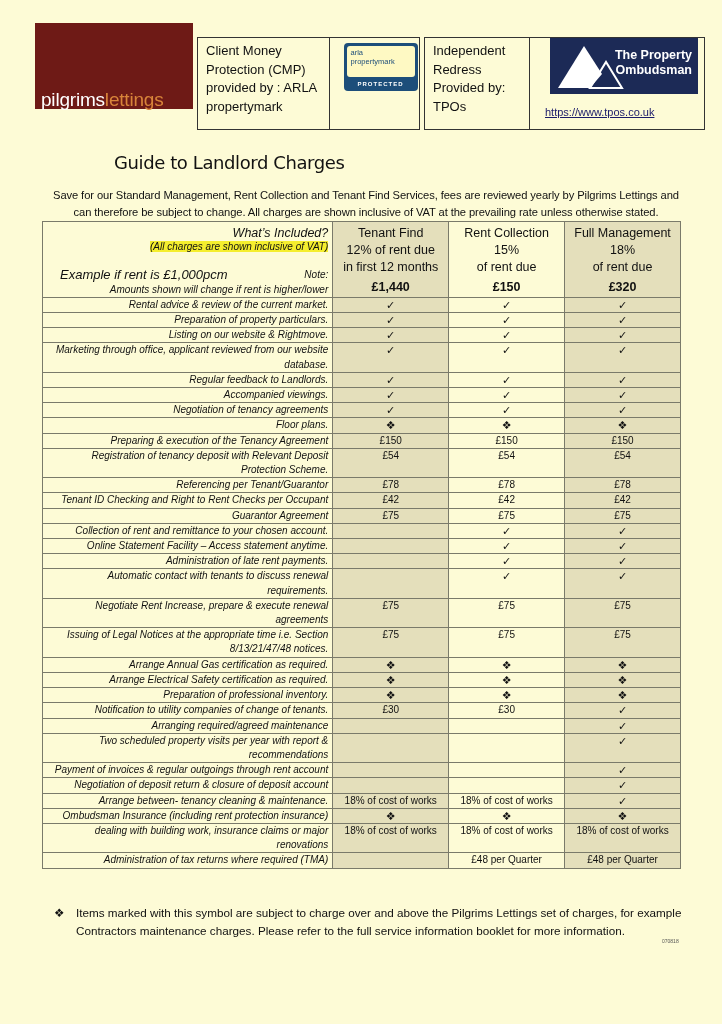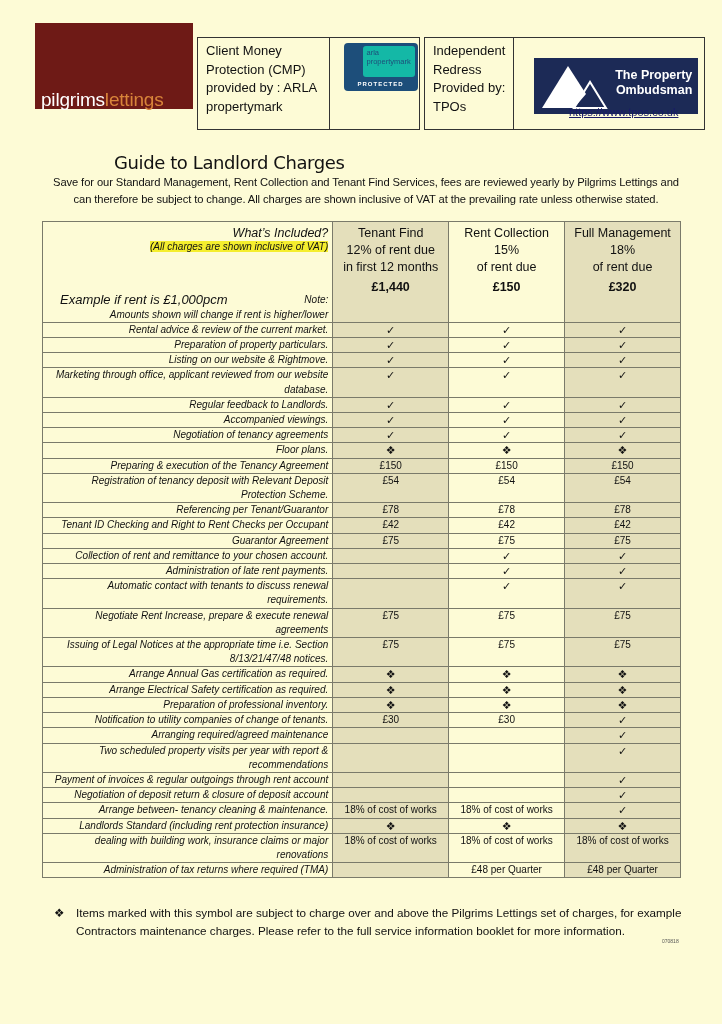--- a/index.html
+++ b/index.html
@@ -8,28 +8,28 @@
   .logo .txt{position:absolute;left:6px;top:66px;font-size:19px;letter-spacing:-0.2px;}
   .logo .a{color:#ffffff;}
   .logo .b{color:#d8843a;}
   .box{position:absolute;top:37px;height:91px;border:1.5px solid #333;background:#fdfbd6;display:flex;gap:12px;}
   .box1{left:197px;width:221px;}
   .box2{left:424px;width:279px;}
   .box .t{font-size:13px;line-height:18.5px;padding:4px 8px;}
   .box1 .t{width:115px;border-right:1.5px solid #333;}
   .box2 .t{width:100px;border-right:1.5px solid #333;}
   .arla{margin:5px auto 0 auto;width:74px;height:48px;background:#1d4e7a;border-radius:4px;position:relative;}
-  .arla .inner{position:absolute;left:3px;top:3px;right:3px;height:27px;background:#14b8a6;border-radius:3px;font-size:7.5px;line-height:9px;color:#1d4e7a;padding:2px 4px;margin-left:16px;}
+  .arla .inner{position:absolute;left:3px;top:3px;right:3px;height:27px;background:#fef9c3;border-radius:3px;font-size:7.5px;line-height:9px;color:#1d4e7a;padding:2px 4px;}
   .arla .prot{position:absolute;left:0;right:0;bottom:4px;text-align:center;font-size:6px;letter-spacing:1px;color:#fff;font-weight:bold;}
-  .tpo{margin:20px 6px 0 8px;width:164px;height:56px;background:#1c2a56;position:relative;}
+  .tpo{margin:0 6px 0 8px;width:148px;height:56px;background:#1c2a56;position:relative;}
   .tpo svg{position:absolute;left:6px;top:6px;}
   .tpo .name{position:absolute;right:6px;top:10px;color:#fff;font-weight:bold;font-size:12.5px;line-height:15px;text-align:right;}
-  .tpo-link{position:absolute;left:569px;top:106px;font-size:11px;color:#1a1a6a;text-decoration:underline;}
+  .tpo-link{position:absolute;left:545px;top:106px;font-size:11px;color:#1a1a6a;text-decoration:underline;}
   h1{position:absolute;left:110px;top:148px;margin:4px;font-size:18px;font-weight:normal;font-family:"DejaVu Sans",sans-serif;letter-spacing:-0.4px;}
-  .intro{position:absolute;left:46px;top:174px;width:640px;font-size:11.2px;line-height:17px;text-align:center;letter-spacing:-0.1px;}
+  .intro{position:absolute;left:46px;top:187px;width:640px;font-size:11.2px;line-height:17px;text-align:center;letter-spacing:-0.1px;}
   table{position:absolute;left:42px;top:221px;border-collapse:collapse;width:639px;font-family:"Liberation Sans",sans-serif;}
   td{border:1px solid #7a7a6a;padding:0 3px;font-size:10px;line-height:14.2px;vertical-align:top;}
   td.lbl{width:280px;text-align:right;font-style:italic;padding-right:4px;}
   td.c{text-align:center;width:108px;}
   td.c1,td.c3{background:#e4dfbb;}
   td.c2{background:#fdfbd6;}
   thead td{border-bottom:none;}
   .hdr-c{font-size:12.5px;line-height:17px;padding-top:3px;}
   .hdr-lbl{font-size:12.5px;}
   .hl{background:#f5ee2e;font-size:10px;}
@@ -82,21 +82,21 @@
 <h1>Guide to Landlord Charges</h1>
 <div class="intro">Save for our Standard Management, Rent Collection and Tenant Find Services, fees are reviewed yearly by Pilgrims Lettings and can therefore be subject to change. All charges are shown inclusive of VAT at the prevailing rate unless otherwise stated.</div>
 
 <table>
   <thead>
     <tr>
       <td class="lbl" style="font-style:italic;padding-top:4px;vertical-align:top;">
         <div class="hdr-lbl">What’s Included?</div>
         <div><span class="hl">(All charges are shown inclusive of VAT)</span></div>
         <div style="height:14px"></div>
-        <div style="display:flex;justify-content:space-between;align-items:flex-start;padding-left:14px;margin-top:25px;">
+        <div style="display:flex;justify-content:space-between;align-items:flex-start;padding-left:14px;">
           <span class="ex">Example if rent is £1,000pcm</span>
           <span class="note">Note:</span>
         </div>
         <div class="note">Amounts shown will change if rent is higher/lower</div>
       </td>
       <td class="c c1">
         <div class="hdr-c">
             <div>Tenant Find</div>
             <div>12% of rent due</div>
             <div>in first 12 months</div>
@@ -200,20 +200,26 @@
         <td class="c c2">£75</td>
         <td class="c c3">£75</td>
       </tr>
       <tr>
         <td class="lbl">Collection of rent and remittance to your chosen account.</td>
         <td class="c c1"></td>
         <td class="c c2 sym">✓</td>
         <td class="c c3 sym">✓</td>
       </tr>
       <tr>
+        <td class="lbl">Online Statement Facility – Access statement anytime.</td>
+        <td class="c c1"></td>
+        <td class="c c2 sym">✓</td>
+        <td class="c c3 sym">✓</td>
+      </tr>
+      <tr>
         <td class="lbl">Administration of late rent payments.</td>
         <td class="c c1"></td>
         <td class="c c2 sym">✓</td>
         <td class="c c3 sym">✓</td>
       </tr>
       <tr>
         <td class="lbl">Automatic contact with tenants to discuss renewal requirements.</td>
         <td class="c c1"></td>
         <td class="c c2 sym">✓</td>
         <td class="c c3 sym">✓</td>
@@ -278,21 +284,21 @@
         <td class="c c2"></td>
         <td class="c c3 sym">✓</td>
       </tr>
       <tr>
         <td class="lbl">Arrange between- tenancy cleaning &amp; maintenance.</td>
         <td class="c c1">18% of cost of works</td>
         <td class="c c2">18% of cost of works</td>
         <td class="c c3 sym">✓</td>
       </tr>
       <tr>
-        <td class="lbl">Landlords Standard (including rent protection insurance)</td>
+        <td class="lbl">Ombudsman Insurance (including rent protection insurance)</td>
         <td class="c c1 sym">❖</td>
         <td class="c c2 sym">❖</td>
         <td class="c c3 sym">❖</td>
       </tr>
       <tr>
         <td class="lbl">dealing with building work, insurance claims or major renovations</td>
         <td class="c c1">18% of cost of works</td>
         <td class="c c2">18% of cost of works</td>
         <td class="c c3">18% of cost of works</td>
       </tr>

